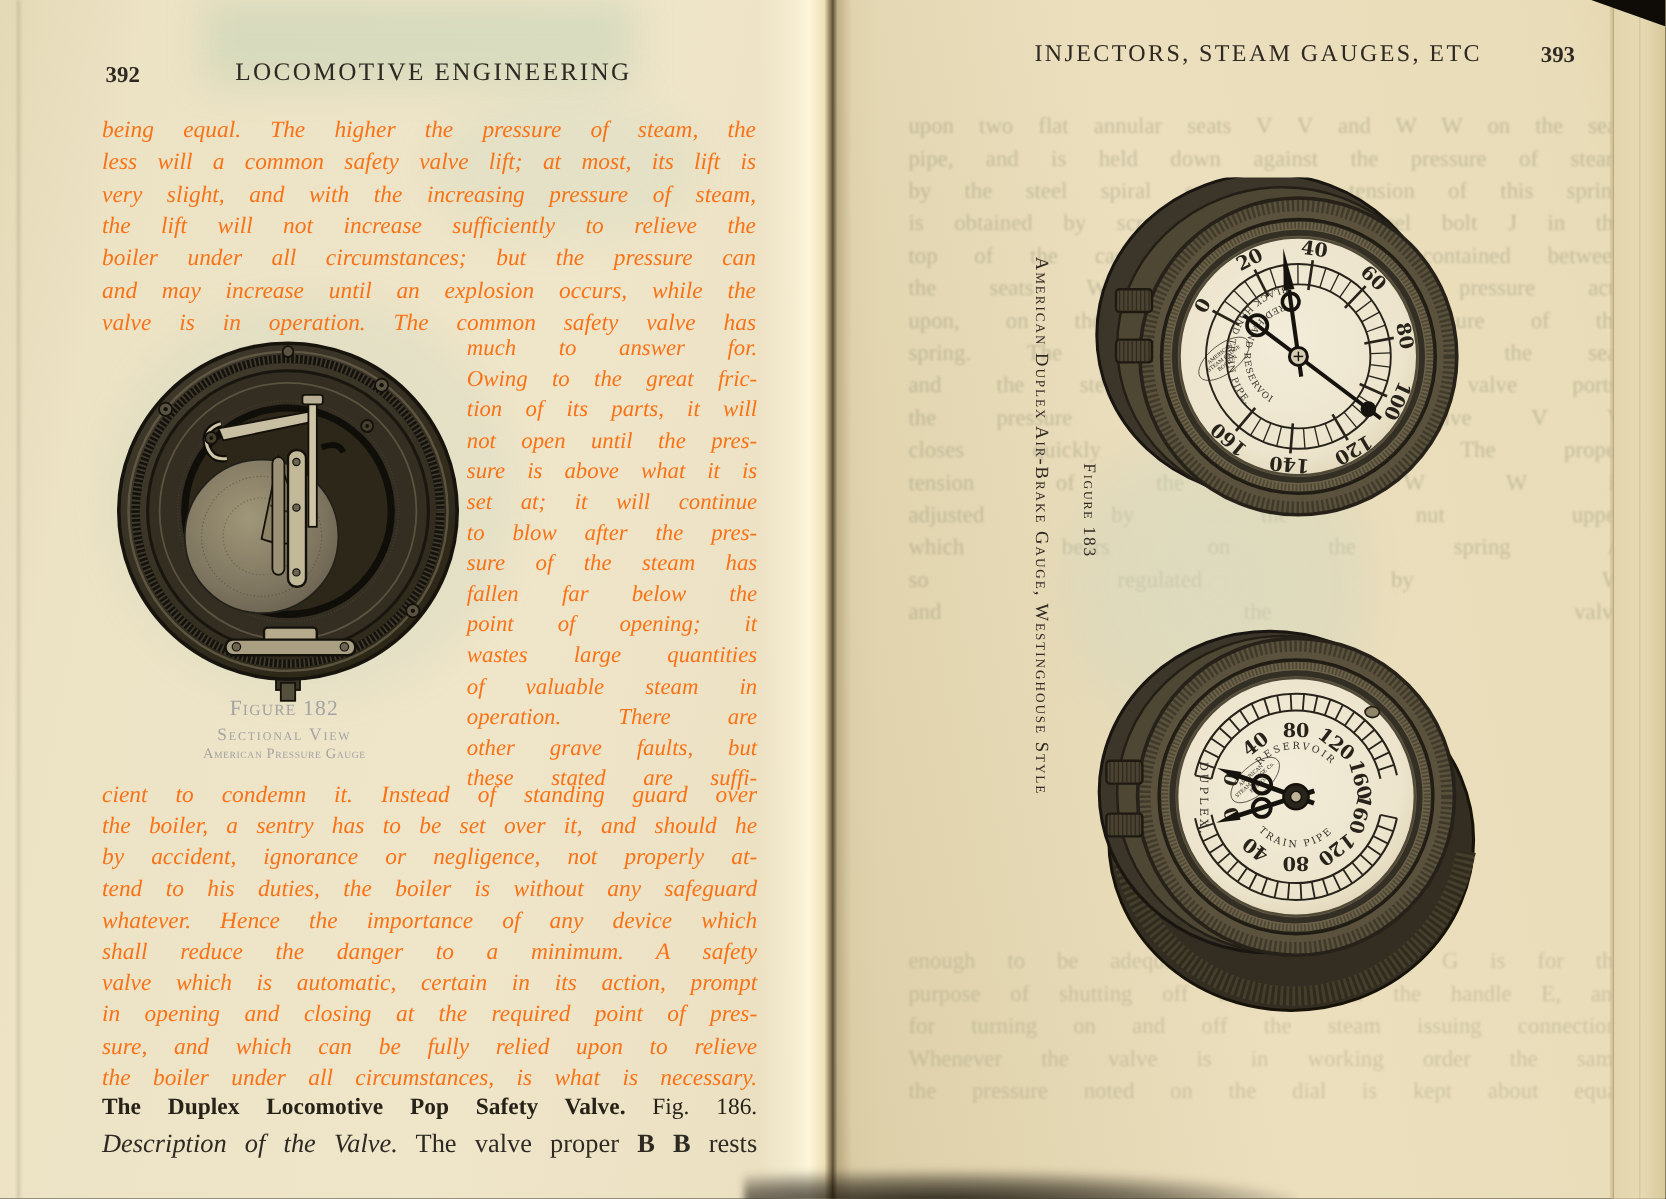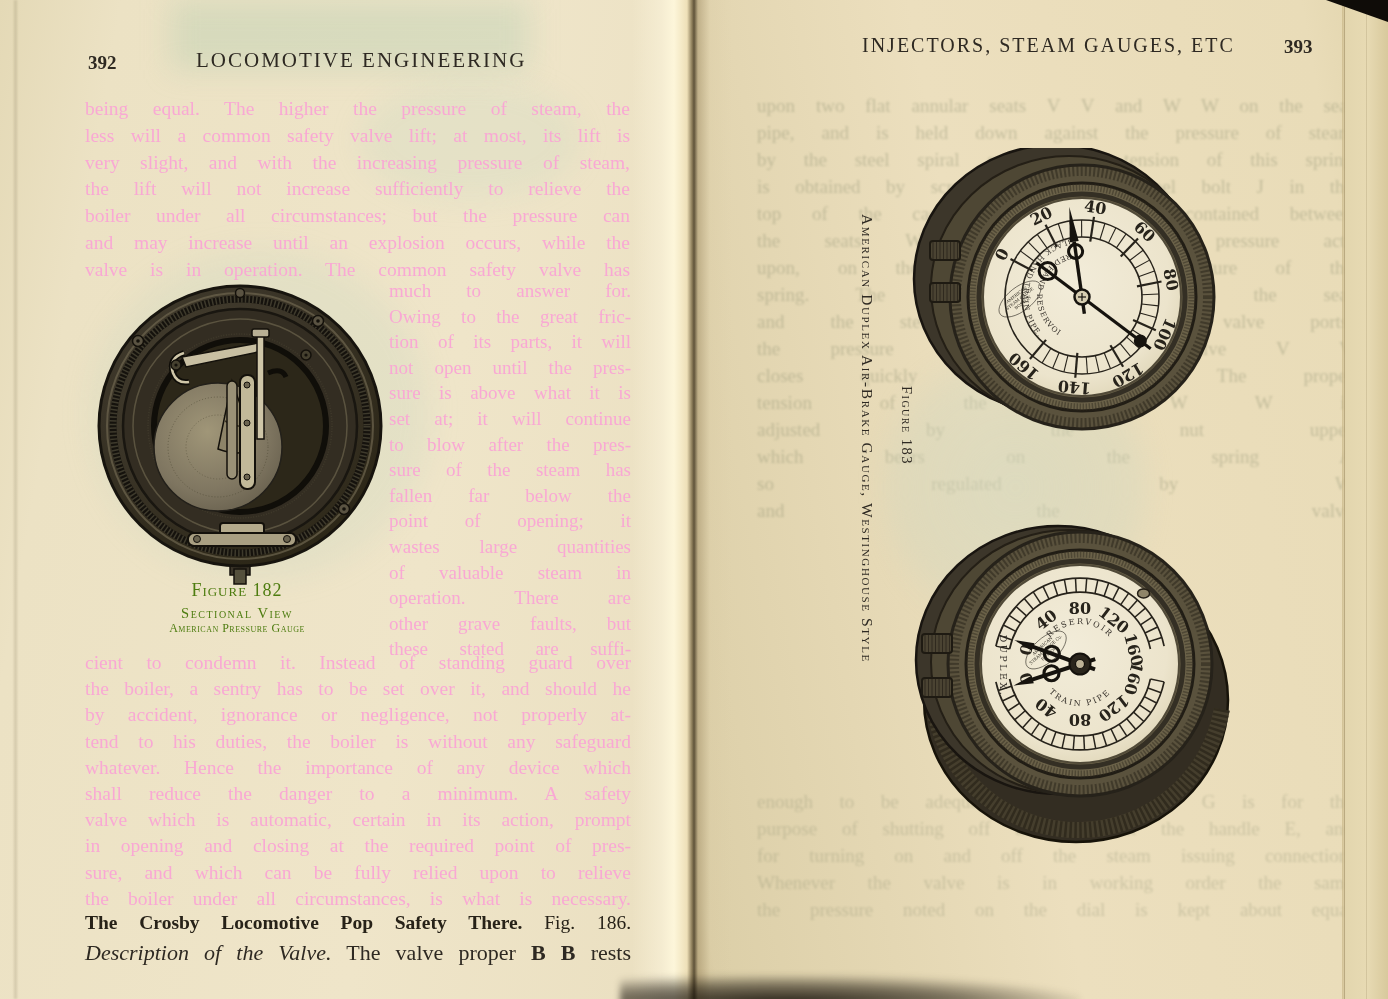--- a/index.html
+++ b/index.html
@@ -17,30 +17,30 @@
   .fore-edge{position:absolute;top:0;left:1342px;width:46px;height:999px;z-index:7;
     background:linear-gradient(90deg,rgba(190,170,120,.55) 0%,#e3d6ae 8%,#e7dab3 55%,#d8c99c 100%);}
   .fore-edge .edge-line{position:absolute;top:0;height:999px;width:1px;background:rgba(120,100,60,.35);}
   .corner-black{position:absolute;left:1326px;top:0;width:62px;height:22px;z-index:9;
     background:#0f0c08;clip-path:polygon(100% 0,0 0,100% 100%);}
   .bottom-shadow{position:absolute;left:620px;top:975px;width:460px;height:30px;z-index:9;
     background:radial-gradient(ellipse at 35% 100%,rgba(20,15,8,.95) 0%,rgba(20,15,8,.5) 45%,rgba(20,15,8,0) 75%);filter:blur(3px);}
   .tint{position:absolute;pointer-events:none;filter:blur(14px);z-index:1;}
   .running-head{position:absolute;letter-spacing:2px;font-size:21px;color:#2e2922;white-space:nowrap;z-index:4;}
   .page-num{position:absolute;font-size:19px;font-weight:bold;color:#2e2922;z-index:4;}
-  .textblock{position:absolute;z-index:4;color:#f9a8d4;}
+  .textblock{position:absolute;z-index:4;color:#f97316;font-style:italic;}
   .textblock .line{text-align:justify;text-align-last:justify;white-space:normal;}
   .para1{left:85px;top:96px;width:545px;font-size:19.5px;line-height:26.8px;}
   .sidecol{left:389px;top:278px;width:242px;font-size:19px;line-height:25.6px;}
   .para2{left:85px;top:650px;width:546px;font-size:19.5px;line-height:26.2px;}
   .heading-line{position:absolute;left:85px;top:912px;width:546px;font-size:19.5px;z-index:4;color:#272218;
     text-align:justify;text-align-last:justify;}
   .desc-line{position:absolute;left:85px;top:940px;width:546px;font-size:22px;z-index:4;color:#2e2922;
     text-align:justify;text-align-last:justify;}
-  .fig-caption{position:absolute;z-index:4;color:#4d7c0f;font-variant:small-caps;text-align:center;width:300px;left:87px;}
+  .fig-caption{position:absolute;z-index:4;color:#a3a3a3;font-variant:small-caps;text-align:center;width:300px;left:87px;}
   .cap1{top:580px;font-size:18px;letter-spacing:1px;}
   .cap2{top:605px;font-size:14.5px;letter-spacing:1.5px;}
   .cap3{top:621px;font-size:12px;letter-spacing:.5px;}
 
   .bleed{position:absolute;z-index:2;color:#7c8163;opacity:.34;filter:blur(1px);
     font-size:19px;line-height:27px;}
   .bleed .line{text-align:justify;text-align-last:justify;}
   .ghost-circle{position:absolute;left:878px;top:330px;width:275px;height:315px;z-index:3;border-radius:50%;
     background:radial-gradient(circle,rgba(208,214,190,.55) 0%,rgba(208,214,190,.35) 55%,rgba(208,214,190,0) 72%);filter:blur(10px);}
 
@@ -102,21 +102,21 @@
       <div class="line">tend to his duties, the boiler is without any safeguard</div>
       <div class="line">whatever.   Hence the importance of any device which</div>
       <div class="line">shall reduce the danger to a minimum.   A safety</div>
       <div class="line">valve which is automatic, certain in its action, prompt</div>
       <div class="line">in opening and closing at the required point of pres-</div>
       <div class="line">sure, and which can be fully relied upon to relieve</div>
       <div class="line">the boiler under all circumstances, is what is necessary.</div>
     </div>
 
   <div class="heading-line">
-    <b>The Crosby Locomotive Pop Safety There.</b>
+    <b>The Duplex Locomotive Pop Safety Valve.</b>
     <span>Fig. 186.</span>
   </div>
   <div class="desc-line">
     <i>Description of the Valve.</i>
     <span>The valve proper</span>
     <b>B B</b>
     <span>rests</span>
   </div>
 
   <div class="fig-caption cap1">Figure 182</div>

